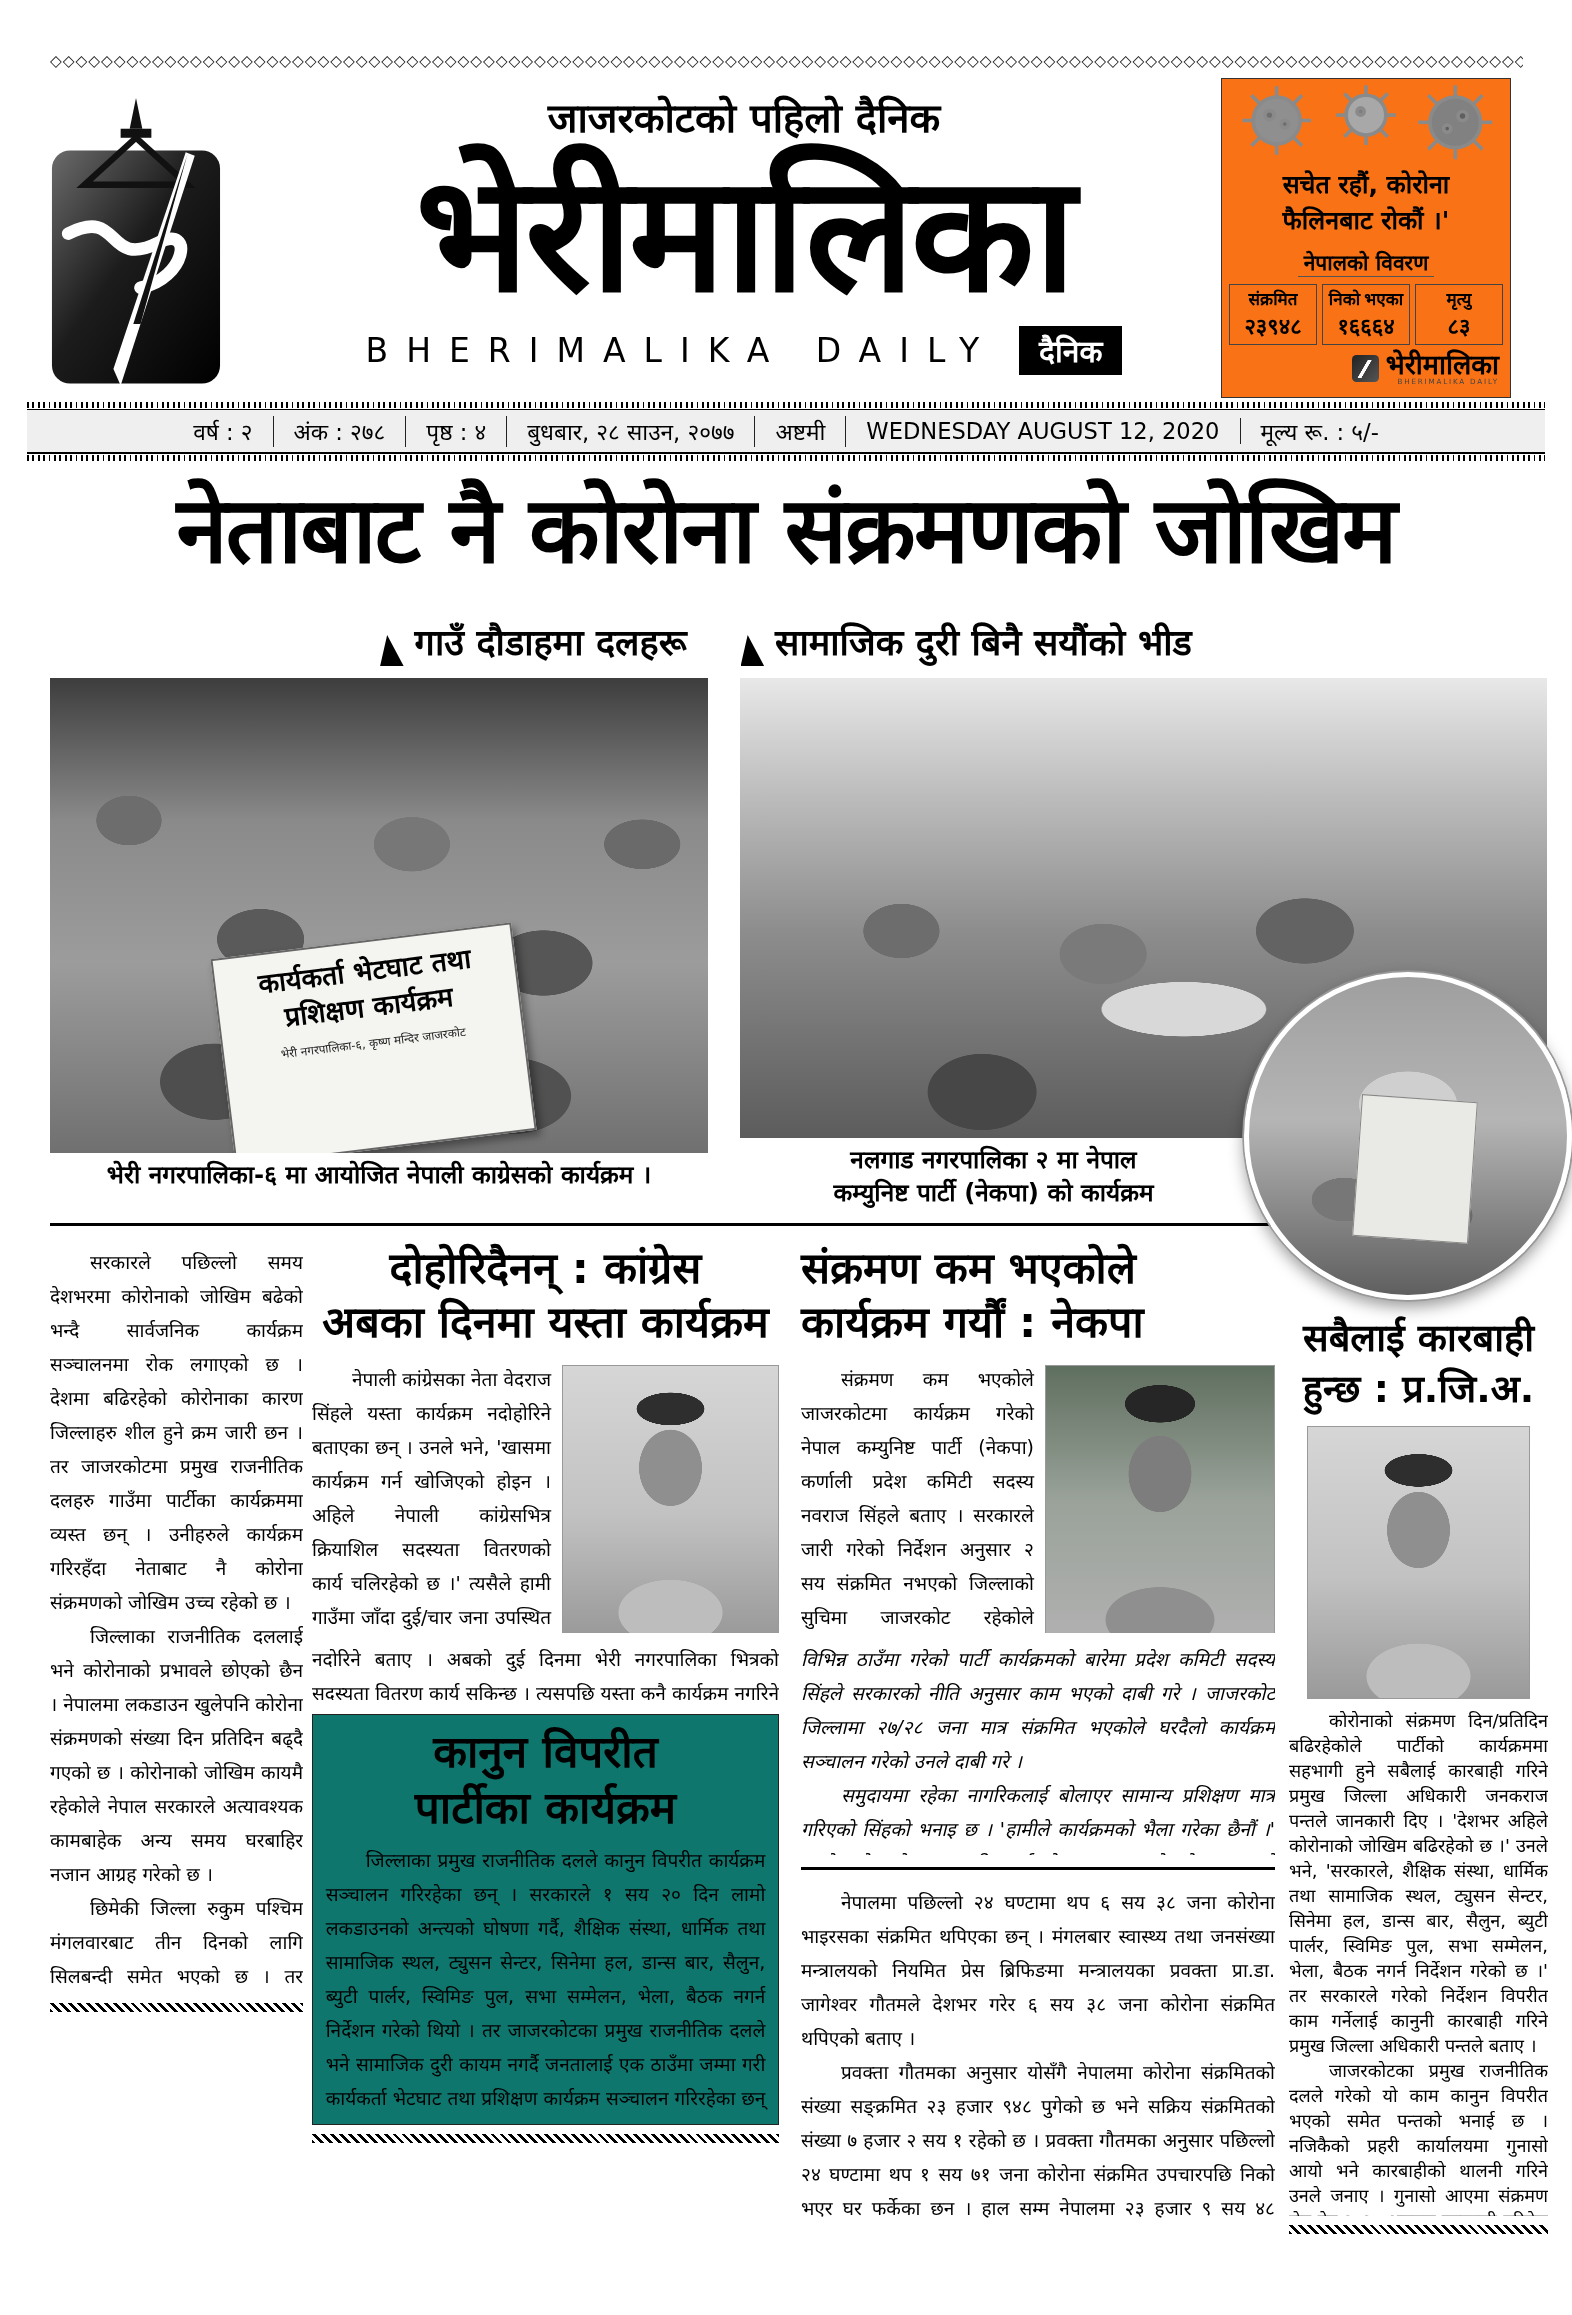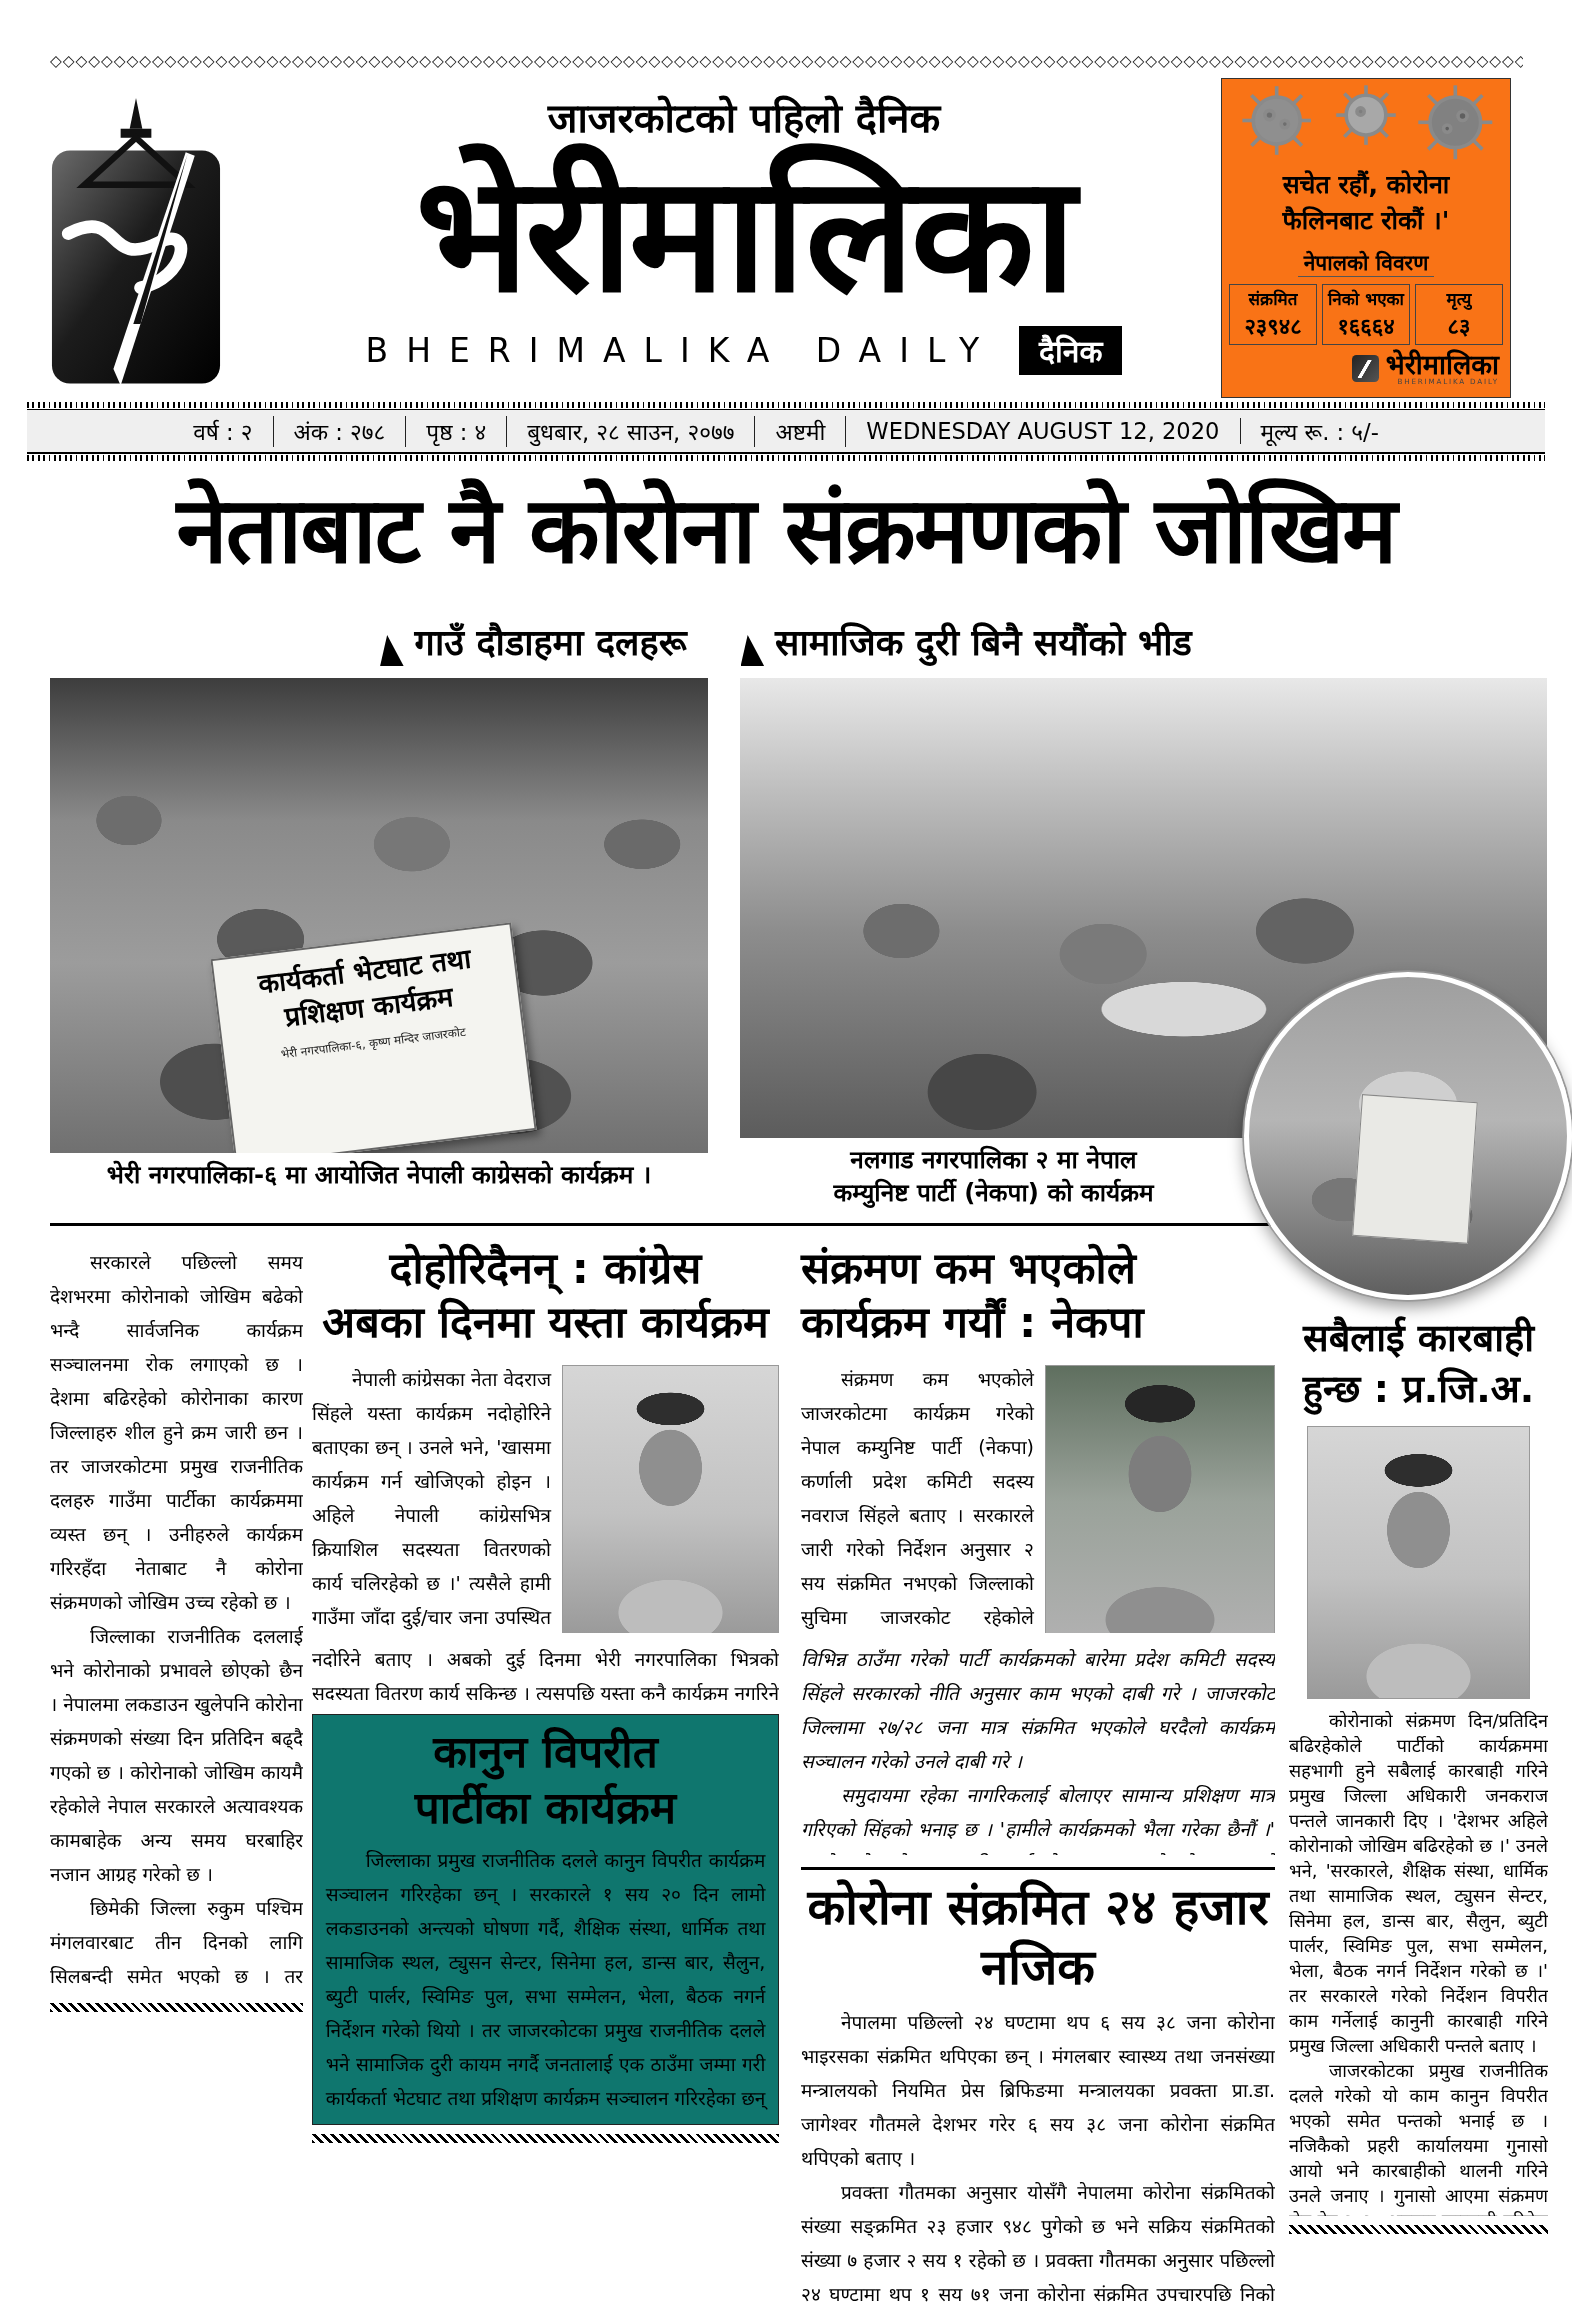--- a/index.html
+++ b/index.html
@@ -20,21 +20,21 @@
   .latin-row{display:flex;align-items:center;justify-content:center;gap:22px;margin-top:1.8px;}
   .latin-title{font-size:33px;letter-spacing:18px;font-weight:500;font-family:"DejaVu Sans",sans-serif;}
   .daily-badge{background:#000;color:#fff;font-size:30px;font-weight:bold;padding:3.6px 20px;}
 
   
   .covid-box{position:absolute;right:12px;top:1.8px;width:288px;height:318px;border:1.8px solid #333;
     background:#f97316;text-align:center;}
   .virus-strip{width:100%;height:83px;display:block;}
   .covid-msg{font-size:25px;font-weight:bold;line-height:36px;margin-top:5.4px;}
   .covid-details{font-size:21px;font-weight:bold;margin-top:9px;border-bottom:1.8px solid #555;display:inline-block;padding:0 5.4px;}
-  .stats-row{display:flex;gap:5.4px;justify-content:center;margin-top:7.2px;padding:0 7.2px;}
+  .stats-row{display:flex;gap:5.4px;justify-content:center;margin-top:7.2px;padding:0 7.2px;font-family:Liberation Serif, serif;}
   .stat{flex:1;border:1.8px solid #444;padding:1.8px 0 3.6px;}
   .stat .lbl{font-size:17px;font-weight:bold;white-space:nowrap;}
   .stat .val{font-size:22px;font-weight:bold;}
   .mini-brand{display:flex;align-items:center;justify-content:flex-end;gap:7.2px;padding:7.2px 11px 0 0;}
   .mini-logo{width:27px;height:27px;background:linear-gradient(135deg,#222,#555);border-radius:4.5px;position:relative;}
   .mini-logo::after{content:"";position:absolute;left:5.4px;top:4.5px;width:16.3px;height:18px;
      background:linear-gradient(120deg,transparent 40%,#fff 42%,#fff 55%,transparent 57%);}
   .mini-brand .t{font-size:27px;font-weight:bold;line-height:25px;}
   .mini-brand .s{font-size:7.2px;letter-spacing:1.8px;color:#444;text-align:right;}
 
@@ -344,21 +344,20 @@
     <div class="ncp-body body-txt">
       <div class="portrait"></div>
       <p>संक्रमण कम भएकोले जाजरकोटमा कार्यक्रम गरेको नेपाल कम्युनिष्ट पार्टी (नेकपा) कर्णाली प्रदेश कमिटी सदस्य नवराज सिंहले बताए । सरकारले जारी गरेको निर्देशन अनुसार २ सय संक्रमित नभएको जिल्लाको सुचिमा जाजरकोट रहेकोले कार्यक्रम गरिएको सिंहले बताए ।  केही दिन पहिले जिल्लाका</p>
     </div>
     <div class="ncp-wide body-txt">
       <p style="text-indent:0">विभिन्न ठाउँमा गरेको पार्टी कार्यक्रमको बारेमा प्रदेश कमिटी सदस्य सिंहले सरकारको नीति अनुसार काम भएको दाबी गरे । जाजरकोट जिल्लामा २७/२८ जना मात्र संक्रमित भएकोले घरदैलो कार्यक्रम सञ्चालन गरेको उनले दाबी गरे ।</p>
       <p>समुदायमा रहेका नागरिकलाई बोलाएर सामान्य प्रशिक्षण मात्र गरिएको सिंहको भनाइ छ । 'हामीले कार्यक्रमको भैला गरेका छैनौं ।' उनले भने, 'टोलका नागरिकलाई बोलाएर सरकारले गरेका कामको बारेमा समीक्षा मात्र गरेका छौं ।' प्रतिपक्ष काँग्रेस जिल्लामा अभियानको रुपमा अगाडि बढेको उनको आरोप छ । एक दिन मात्र नलगाड २ मा भेला गरी सामान्य छलफलल भएको सिंहले बताए । नेकपाका जाजरकोटका अध्यक्ष ढकवीर रानालाई यस विषयमा सोध्न खोज्दा टेलिफोनको समस्याले सम्पर्क हुन सकेन ।</p>
     </div>
 
     <div class="corona-sec">
-      <div class="art-headline">कोरोना संक्रमित २४ हजार नजिक</div>
       <div class="body-txt">
         <p>नेपालमा पछिल्लो २४ घण्टामा थप ६ सय ३८ जना कोरोना भाइरसका संक्रमित थपिएका छन् । मंगलबार स्वास्थ्य तथा जनसंख्या मन्त्रालयको नियमित प्रेस ब्रिफिङमा मन्त्रालयका प्रवक्ता प्रा.डा. जागेश्वर गौतमले देशभर गरेर ६ सय ३८ जना कोरोना संक्रमित थपिएको बताए ।</p>
         <p>प्रवक्ता गौतमका अनुसार योसँगै नेपालमा कोरोना संक्रमितको संख्या सङ्क्रमित २३ हजार ९४८ पुगेको छ भने सक्रिय संक्रमितको संख्या ७ हजार २ सय १ रहेको छ । प्रवक्ता गौतमका अनुसार पछिल्लो २४ घण्टामा थप १ सय ७१ जना कोरोना संक्रमित उपचारपछि निको भएर घर फर्केका छन । हाल सम्म नेपालमा २३ हजार ९ सय ४८ संक्रमति भएका छन । ८३ जनाले ज्यान मुमाएका छन भने १६ हजार ६ सय ६४ जना निको बताएका छन् ।</p>
 
       </div>
 
     </div>
   </div>
 
   <div class="col col4">

